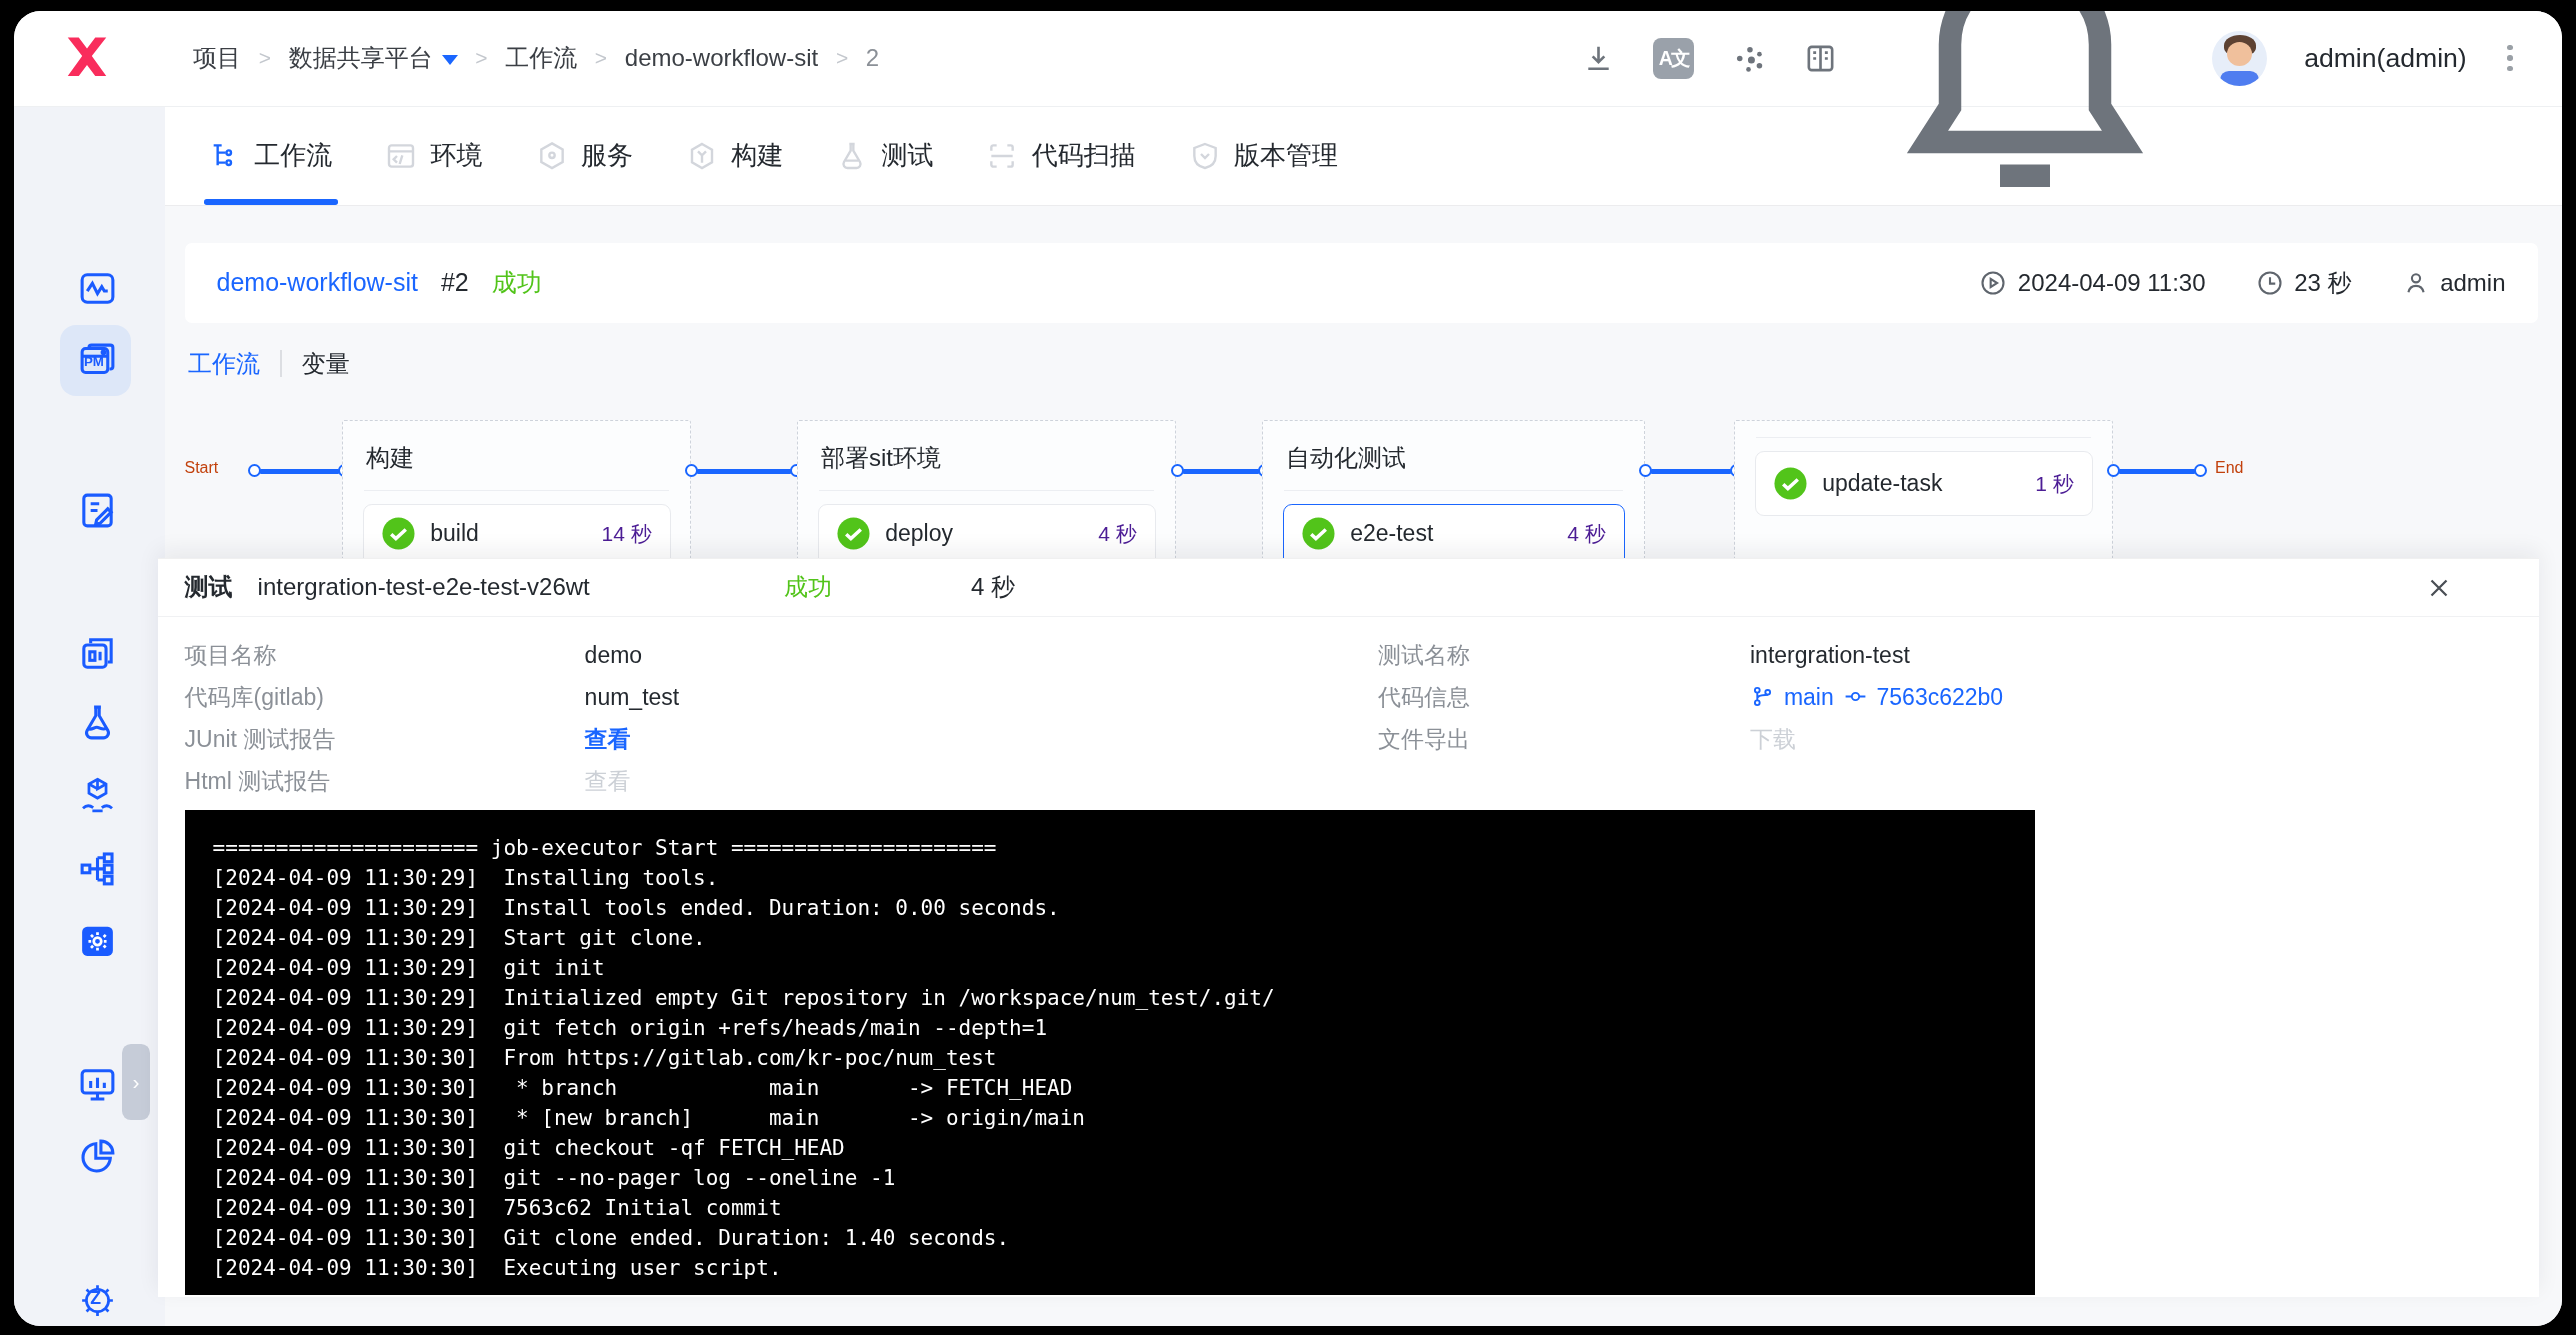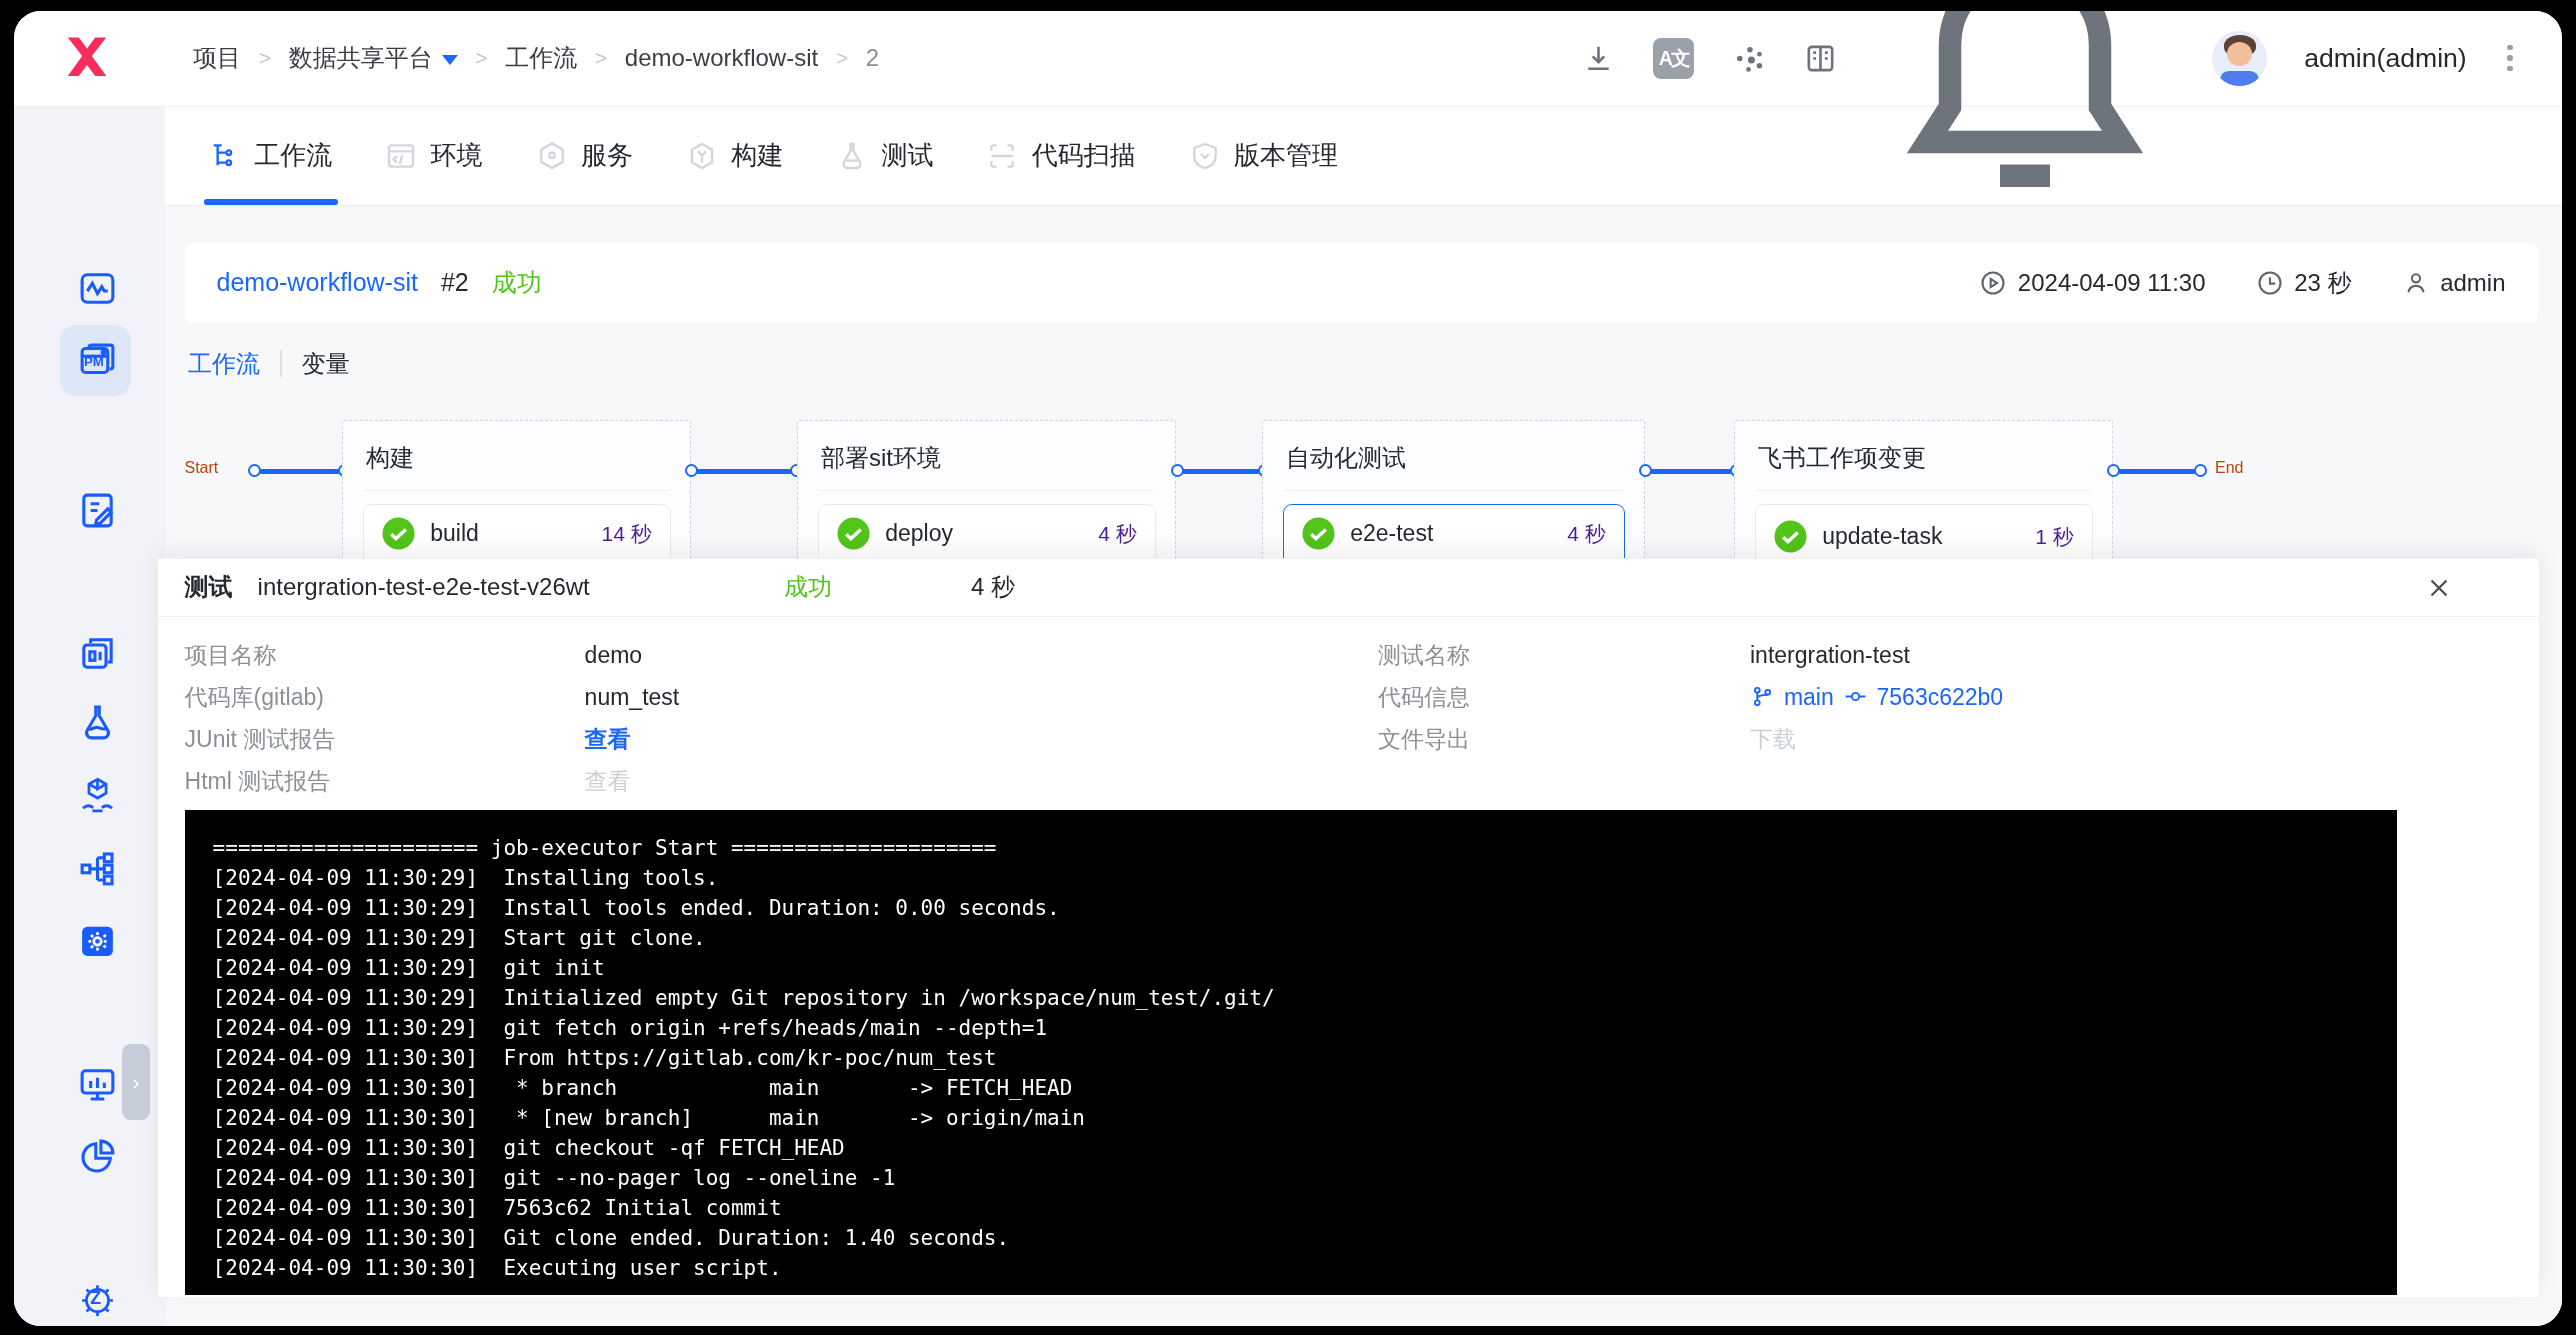--- a/index.html
+++ b/index.html
@@ -128,21 +128,21 @@
   .panel-close svg { width:100%; height:100%; }
   .f-row { position:absolute; height:37px; display:flex; align-items:center; }
   .f-label { font-size:23px; color:#8b9097; }
   .f-value { font-size:23px; color:#24292f; }
   .f-link { color:#1A66FF; font-weight:bold; }
   .f-disabled { color:#ccd0d6; }
   .code-info { display:flex; gap:8.9px; color:#1A66FF; font-size:23px; }
   .mini-ico { width:25px; height:25px; color:#1A66FF; }
   .mini-ico svg { width:100%; height:100%; }
 
-  .terminal { position:absolute; left:26.6px; top:251px; width:2212px; height:485px;
+  .terminal { position:absolute; left:26.6px; top:251px; width:1850px; height:485px;
     background:#000; padding:23px 28px; overflow:hidden; }
   .t-line { font-family:"DejaVu Sans Mono", monospace; font-size:21px; line-height:30px;
     color:#fff; white-space:pre; }
 </style>
 </head>
 <body>
 
 <div class="window">
 
   <div class="topbar">
@@ -481,21 +481,20 @@
               <span class="job-name">e2e-test</span>
               <span class="job-duration">4 秒</span>
             </div>
             <div class="job-sub">intergration-test</div>
           </div>
         </div>
 
         <span class="conn" style="left:1485px;width:82px"></span>
 
         <div class="stage" style="left:1569px;width:379px">
-          <div class="stage-title">飞书工作项变更</div>
           <div class="stage-divider"></div>
           <div class="job-card single">
             <div class="job-row">
               <span class="check-ico">
                 <svg viewBox="0 0 24 24">
                     <circle cx="12" cy="12" r="11" fill="#52C41A"></circle>
                     <path d="M7 12.5l3.2 3L17 9.2" stroke="#fff" stroke-width="2.4" fill="none"></path>
                   </svg>
               </span>
               <span class="job-name">update-task</span>

